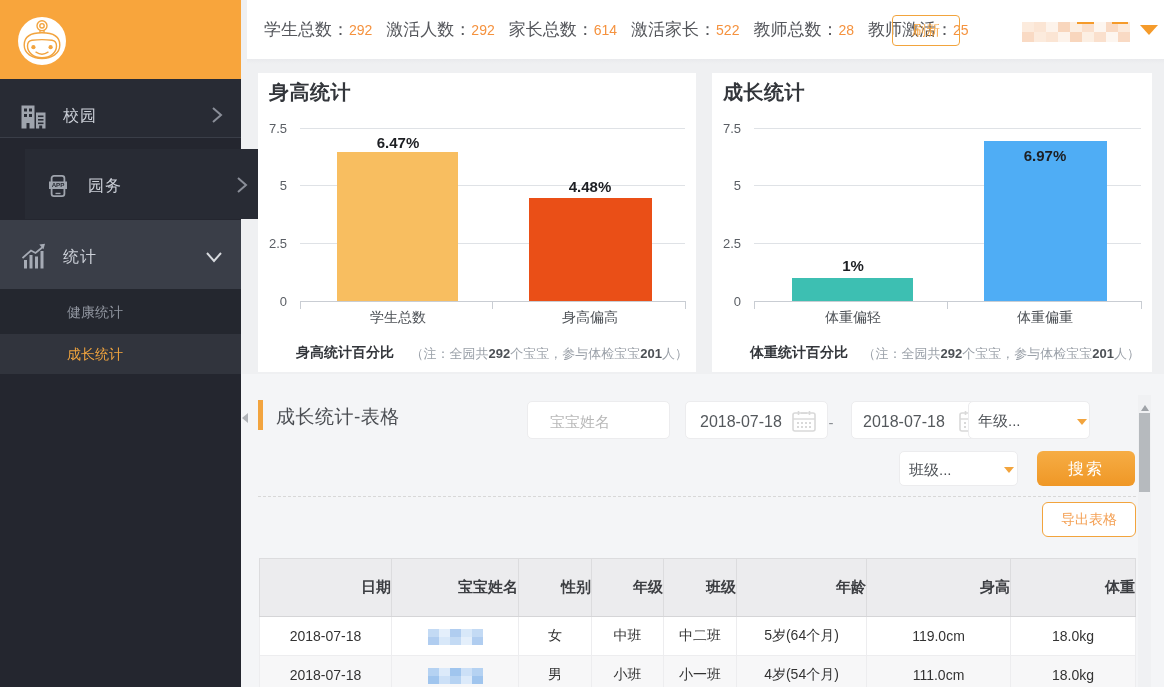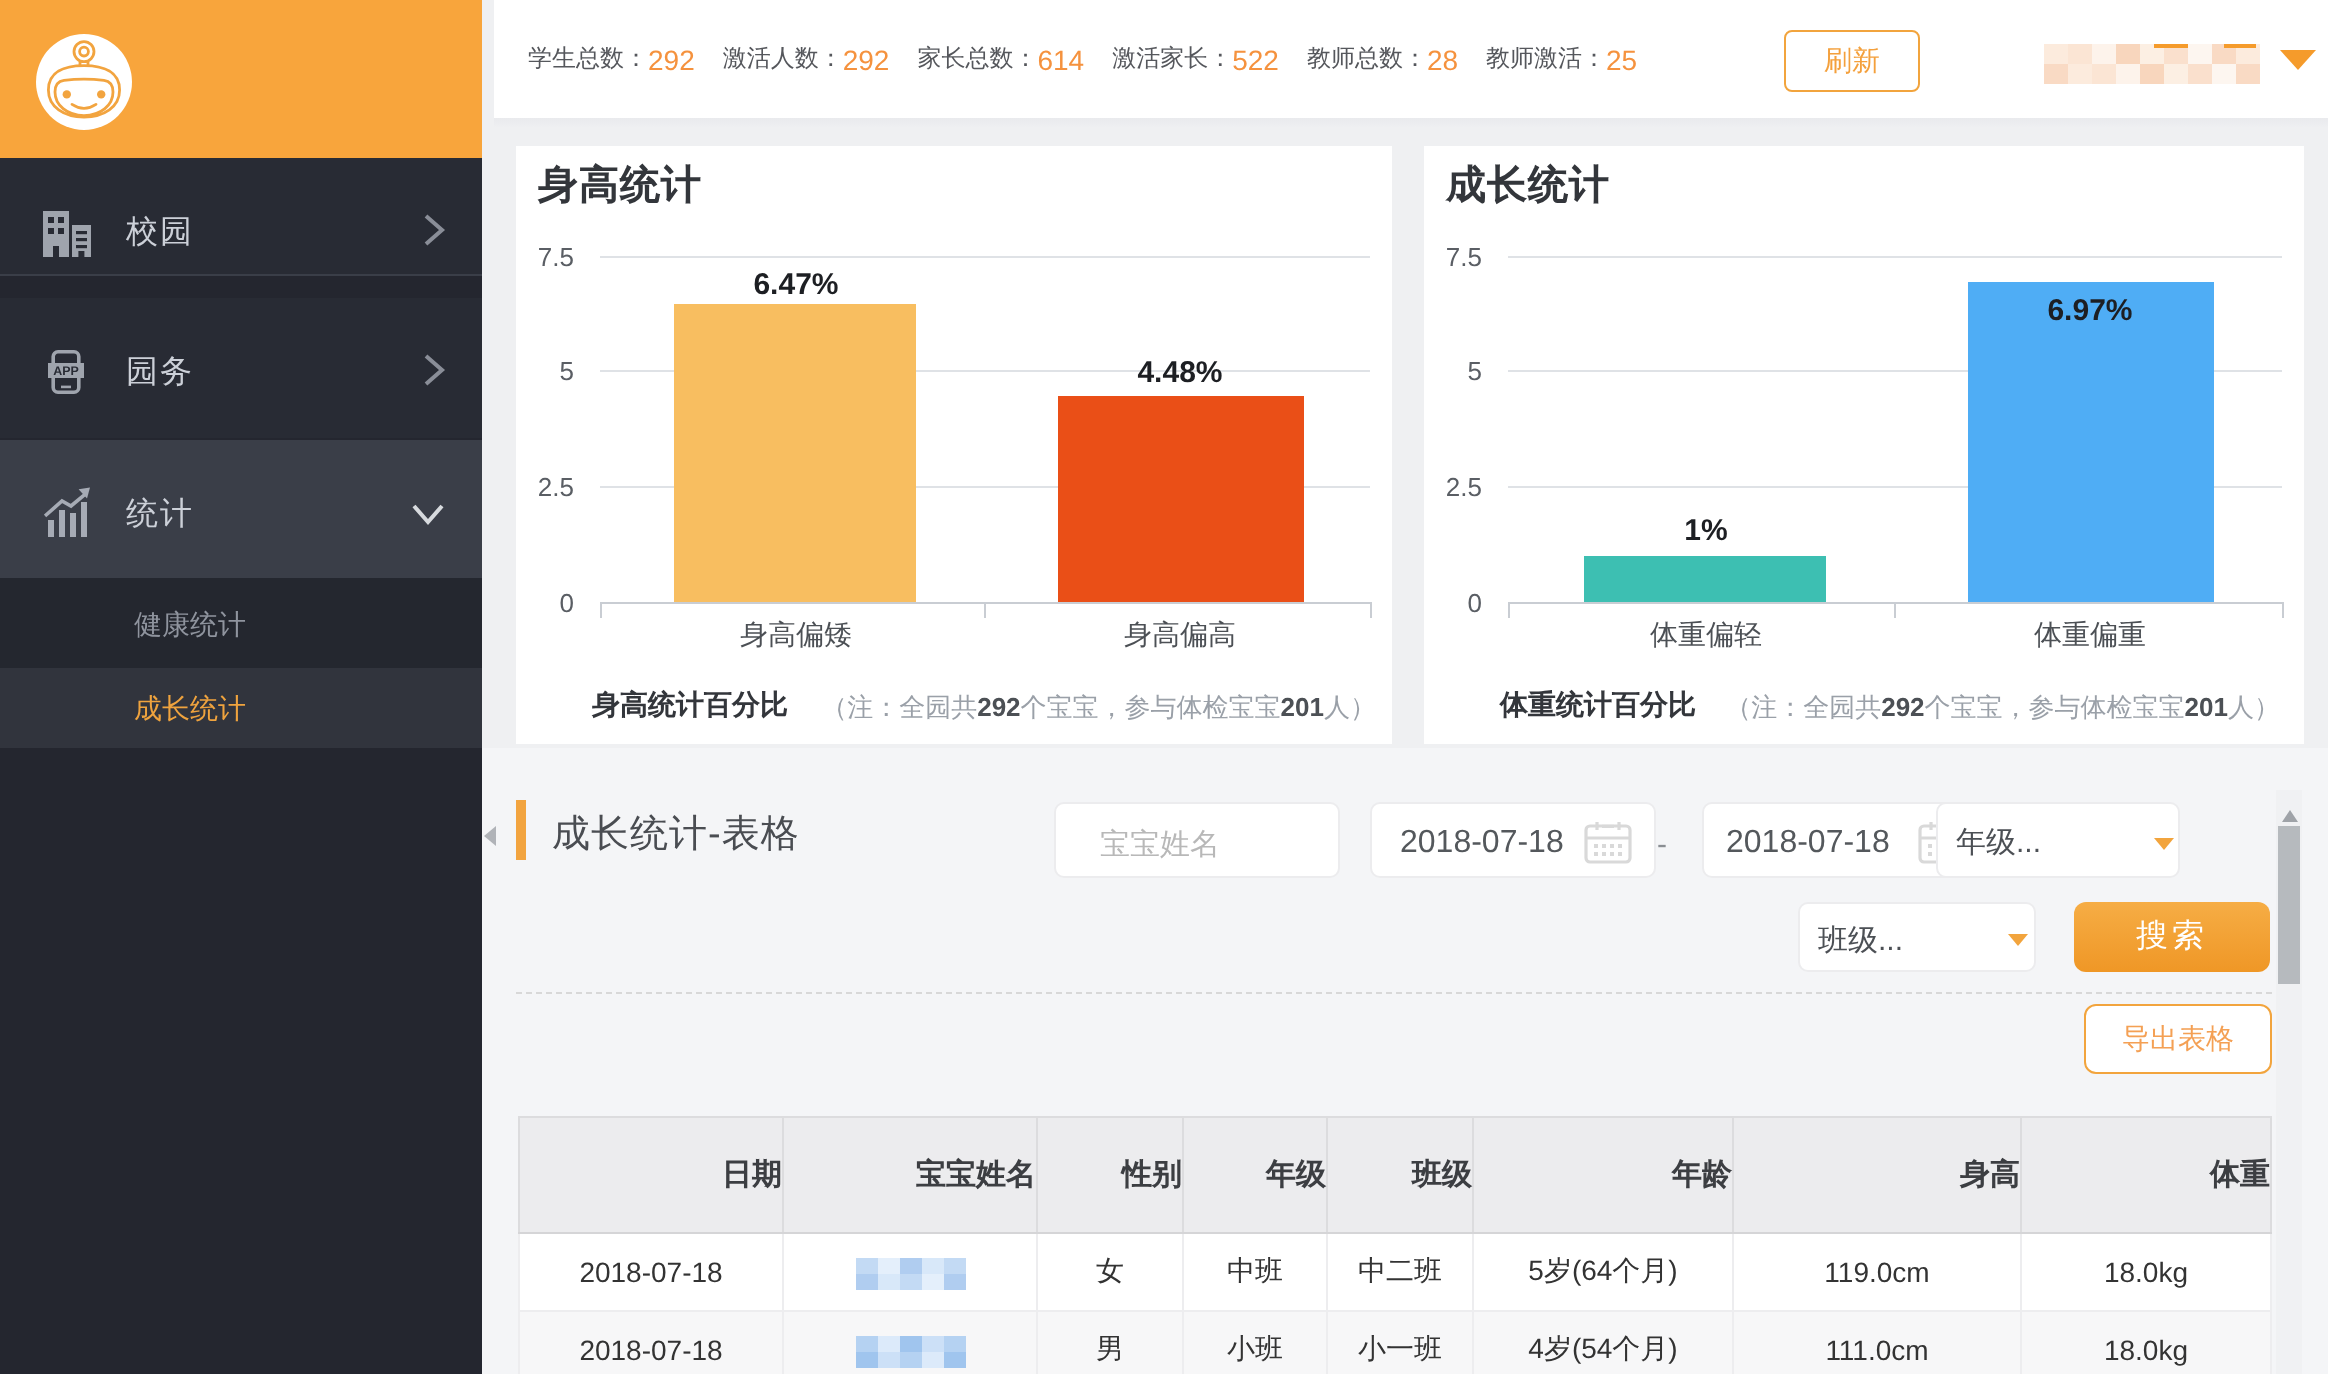--- a/index.html
+++ b/index.html
@@ -13,21 +13,21 @@
 #logo .txt { position:absolute; left:76px; top:31px; color:#fff; font-size:19px; letter-spacing:0.5px; }
 .mitem { left:0; width:241px; height:59px; background:#282b34; }
 .mitem .label { position:absolute; left:63px; top:27px; font-size:16px; color:#ccd0d8; letter-spacing:1px; }
 .chev { position:absolute; right:18px; top:27px; }
 .sub { left:0; width:241px; }
 .sub .label { position:absolute; left:67px; font-size:14px; }
 
 
 #topbar { left:247px; top:0; width:917px; height:59px; background:#fff; }
 #stats { position:absolute; left:17px; top:0; height:59px; display:flex; align-items:center; }
-#stats .lb { color:#55575c; font-size:12px; }
+#stats .lb { color:#55575c; font-size:17px; }
 #stats .num { color:#f5923e; font-size:14px; margin-right:14px; }
 #refresh { position:absolute; left:645px; top:15px; width:68px; height:31px; border:1px solid #F2A43D; border-radius:4px; color:#F4A03C; font-size:14px; text-align:center; line-height:29px; }
 
 
 .card { top:73px; width:438px; height:299px; background:#fff; }
 .card .title { position:absolute; left:11px; top:6px; font-size:20px; font-weight:bold; color:#33363b; letter-spacing:0.5px; }
 .grid { position:absolute; left:42px; width:385px; height:1px; background:#dfe2e6; }
 .ylab { position:absolute; width:29px; text-align:right; font-size:13px; color:#5a5e64; }
 .bar { position:absolute; }
 .vlab { position:absolute; font-size:15px; font-weight:bold; color:#1d1f23; text-align:center; width:124px; }
@@ -97,21 +97,21 @@
       <rect x="17" y="17.5" width="5.5" height="1.6"></rect>
       <rect x="18.2" y="20.5" width="3" height="3.5"></rect>
     </g>
   </svg>
   <span class="label">校园</span>
   <svg class="chev" width="12" height="18" viewBox="0 0 12 18">
       <path d="M2 2 L10 9 L2 16" stroke="#8a8e98" stroke-width="2" fill="none"></path>
     </svg>
 </div>
 
-<div class="mitem abs" style="top:149px; height:70px;">
+<div class="mitem abs" style="top:149px; height:70px;margin-left:25px;">
   <svg class="abs" style="left:24px;top:26px" width="18" height="22" viewBox="0 0 18 22">
     <rect x="2.6" y="0.9" width="12.8" height="20.2" rx="2.4" fill="none" stroke="#9fa4ad" stroke-width="1.8"></rect>
     <rect x="0" y="6.5" width="18" height="7.5" fill="#9fa4ad"></rect>
     <text x="9" y="12.4" font-size="6.2" font-weight="bold" fill="#282b34" text-anchor="middle" font-family="Liberation Sans">APP</text>
     <rect x="6.5" y="17.8" width="5" height="1.3" fill="#9fa4ad"></rect>
   </svg>
   <span class="label">园务</span>
   <svg class="chev" width="12" height="18" viewBox="0 0 12 18">
       <path d="M2 2 L10 9 L2 16" stroke="#8a8e98" stroke-width="2" fill="none"></path>
     </svg>
@@ -193,21 +193,21 @@
   <div class="ylab" style="left:0; top:105px;">5</div>
   <div class="ylab" style="left:0; top:163px;">2.5</div>
   <div class="ylab" style="left:0; top:221px;">0</div>
   <div class="tick" style="left:42px;"></div>
   <div class="tick" style="left:234px;"></div>
   <div class="tick" style="left:427px;"></div>
   <div class="bar" style="left:79px; top:79px; width:121px; height:149px; background:#F8BE60;"></div>
   <div class="bar" style="left:271px; top:125px; width:123px; height:103px; background:#EA4F17;"></div>
   <div class="vlab" style="left:78px; top:61px;">6.47%</div>
   <div class="vlab" style="left:270px; top:105px;">4.48%</div>
-  <div class="xlab" style="left:78px;">身高偏矮</div>
+  <div class="xlab" style="left:78px;">学生总数</div>
   <div class="xlab" style="left:270px;">身高偏高</div>
   <div class="foot-b">身高统计百分比</div>
   <div class="foot-n" style="right:8px;">（注：全园共<b>292</b>个宝宝，参与体检宝宝<b>201</b>人）</div>
 </div>
 
 <div class="card abs" id="card2" style="left:712px; width:440px;">
   <div class="title">成长统计</div>
   <div class="grid" style="top:55px; width:387px;"></div>
   <div class="grid" style="top:112px; width:387px;"></div>
   <div class="grid" style="top:170px; width:387px;"></div>

